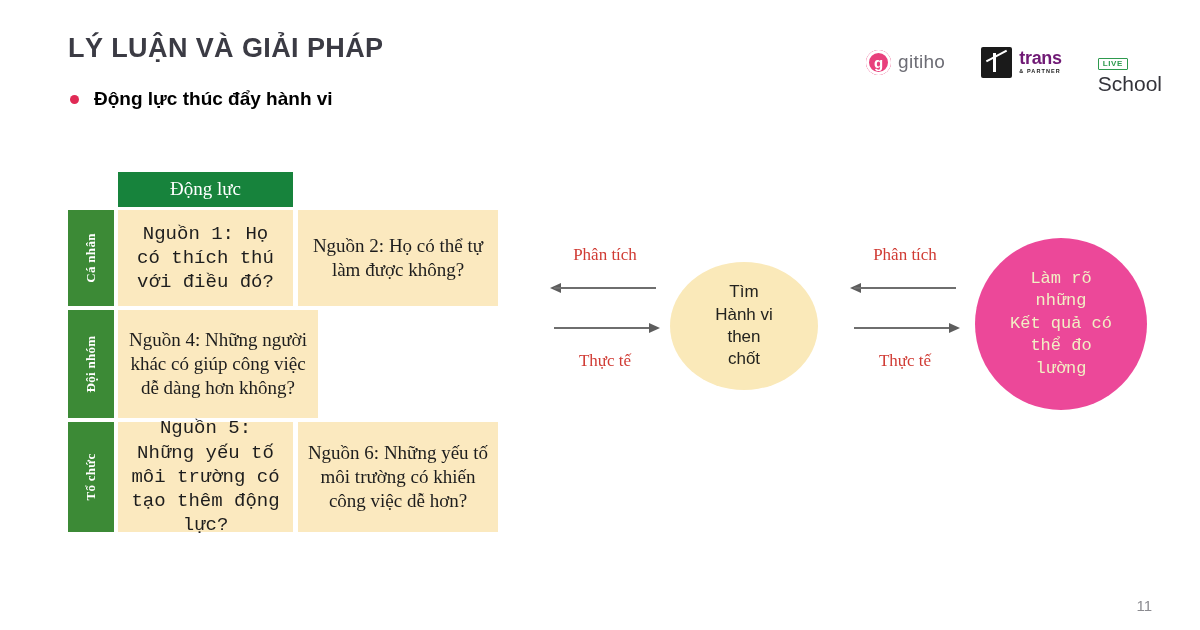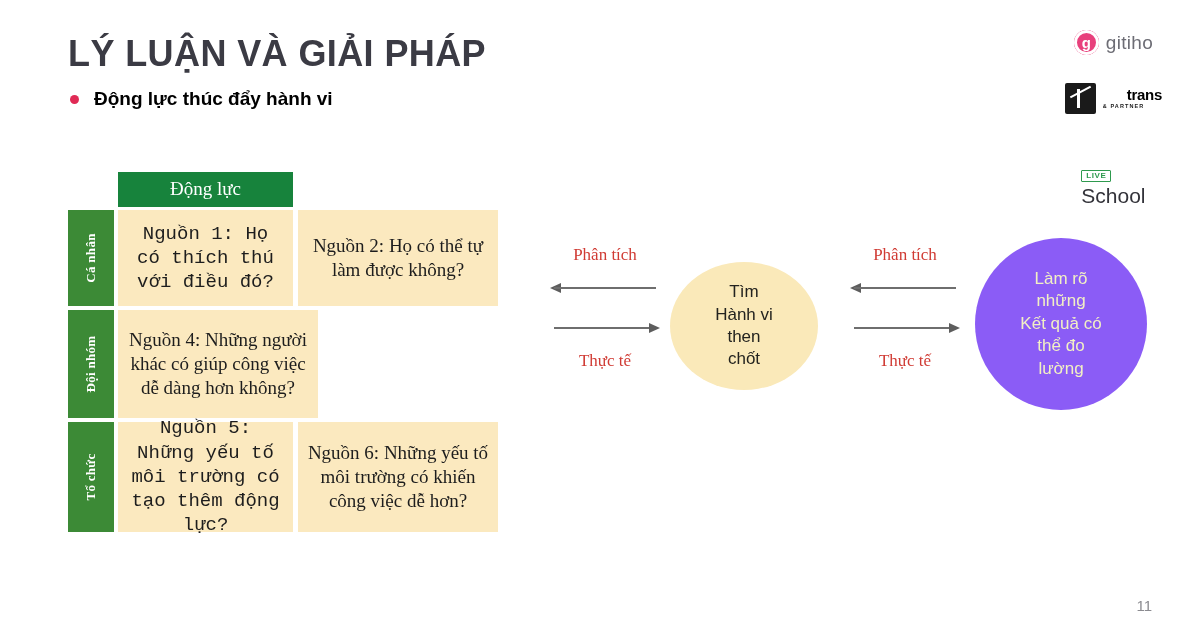--- a/index.html
+++ b/index.html
@@ -7,37 +7,37 @@
     width: 1200px; height: 630px;
     background: #ffffff;
     font-family: "Liberation Sans", sans-serif;
     overflow: hidden;
   }
   .slide { position: relative; width: 1200px; height: 630px; background: #fff; }
 
   
   .slide-title {
     position: absolute; left: 68px; top: 33px;
-    font-size: 36px; font-weight: bold; letter-spacing: .4px;
+    font-size: 27px; font-weight: bold; letter-spacing: .4px;
     color: #3b3b44;
   }
   .bullet-row {
     position: absolute; left: 70px; top: 88px;
     display: flex; align-items: center; gap: 15px;
   }
   .bullet-dot {
     width: 9px; height: 9px; border-radius: 50%;
     background: #e02a55; flex: none;
   }
   .bullet-text { font-size: 19px; font-weight: bold; color: #000000; }
 
   
   .logos {
     position: absolute; right: 38px; top: 30px;
-    display: flex; align-items: center; gap: 28px; flex-direction: column;
+    display: flex; align-items: center; gap: 36px;
   }
   .logo { display: flex; align-items: center; gap: 7px; }
   .gitiho-mark {
     width: 25px; height: 25px; border-radius: 50%;
     background: #e8407c; position: relative; flex: none;
     box-shadow: inset 0 0 0 3px #fff, inset 0 0 0 5px #e8407c;
   }
   .gitiho-mark::after {
     content: "g"; position: absolute; inset: 0;
     display: flex; align-items: center; justify-content: center;
@@ -53,21 +53,21 @@
   .trans-mark::before {
     content: ""; position: absolute; left: 12px; top: 6px;
     width: 3px; height: 19px; background: #fff;
   }
   .trans-mark::after {
     content: ""; position: absolute; left: 4px; top: 8px;
     width: 23px; height: 2px; background: #fff;
     transform: rotate(-28deg);
   }
   .trans-words { display: flex; flex-direction: column; line-height: 1; }
-  .trans-name { font-size: 15px; font-weight: bold; color: #000000; letter-spacing: -.3px; margin-left: 24px; }
+  .trans-name { font-size: 18px; font-weight: bold; color: #701a75; letter-spacing: -.3px; }
   .trans-sub { font-size: 5.5px; font-weight: bold; color: #1a1a1a; letter-spacing: 1.1px; margin-top: 2px; }
 
   .school-logo { display: flex; flex-direction: column; align-items: flex-start; line-height: 1; }
   .live-box {
     border: 1.5px solid #2e9a4e; color: #2e9a4e;
     font-size: 8px; font-weight: bold; letter-spacing: .6px;
     padding: 1px 4px; margin-bottom: 3px; border-radius: 1px; margin-top: 28px;
   }
   .school-text { font-size: 21px; color: #33333a; }
 
@@ -135,21 +135,21 @@
     position: absolute; display: flex; align-items: center; justify-content: center;
     text-align: center; border-radius: 50%;
     font-size: 17px; line-height: 1.32;
   }
   .node-yellow {
     left: 140px; top: 37px; width: 148px; height: 128px;
     background: #fae9b9; color: #23231f;
   }
   .node-green {
     left: 445px; top: 13px; width: 172px; height: 172px;
-    background: #8b5cf6; color: #f2f0c4;
+    background: #ec4899; color: #f2f0c4; font-family: Liberation Mono, monospace;
   }
 
   
   .page-num {
     position: absolute; right: 48px; bottom: 16px;
     font-size: 15px; color: #8b8b90;
   }
 </style>
 </head>
 <body>

